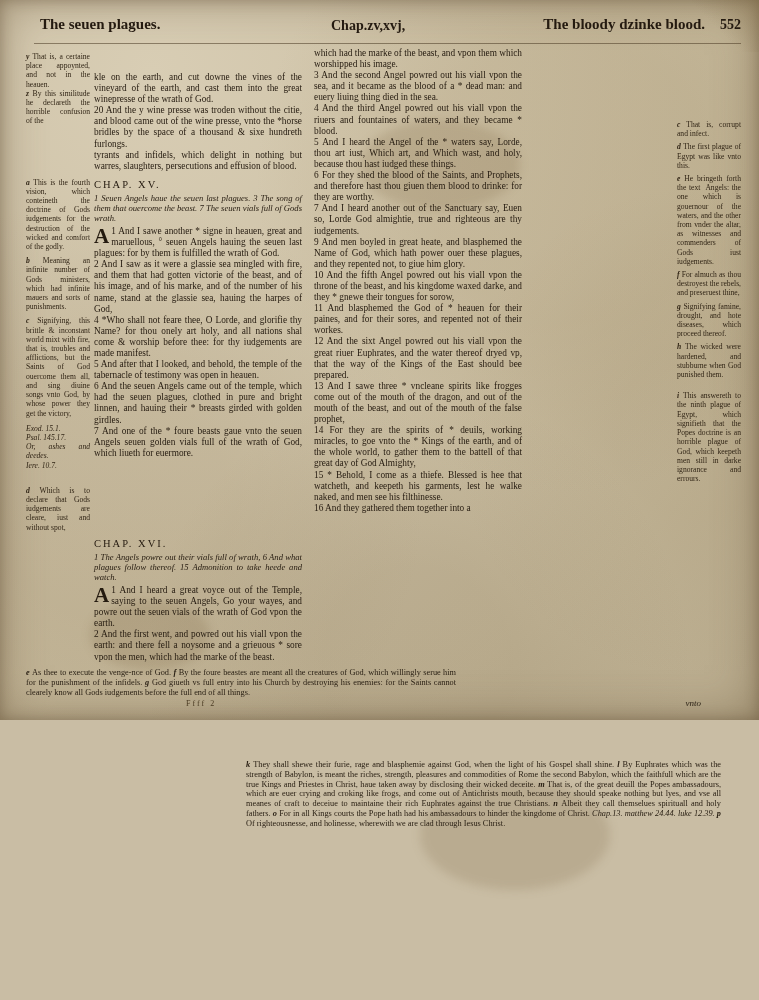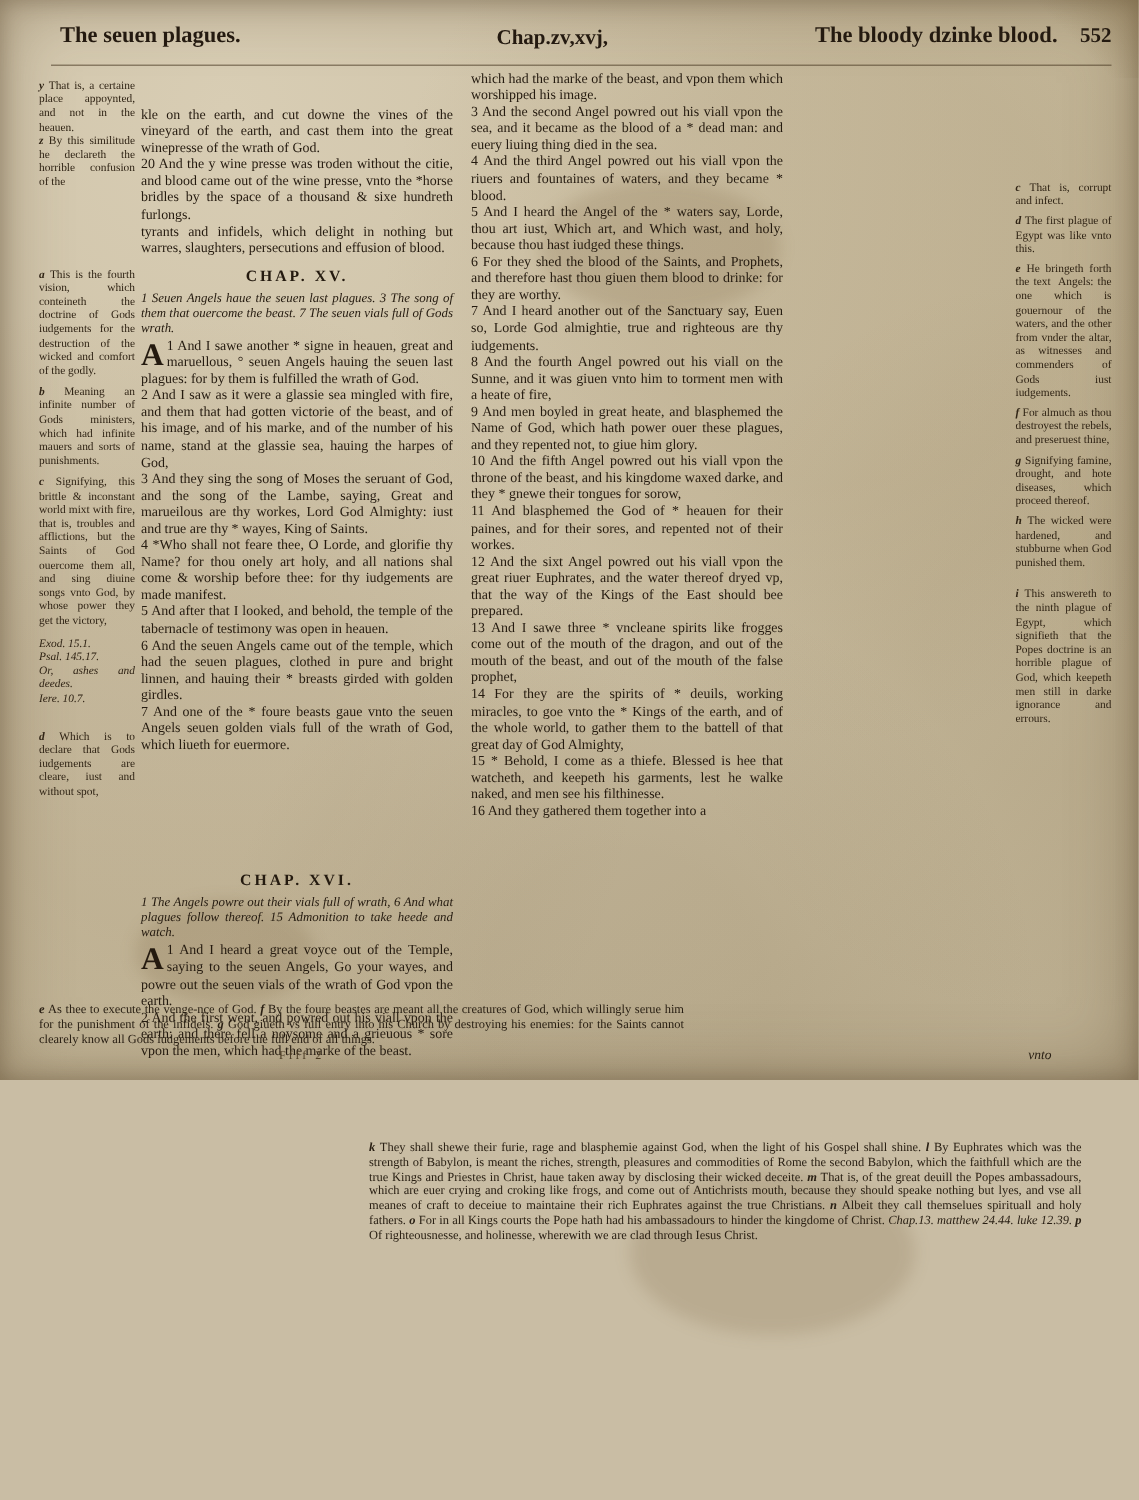--- a/index.html
+++ b/index.html
@@ -68,21 +68,21 @@
     line-height:11.1px;
     text-align:justify;
     color:#241a0f;
     -webkit-hyphens:none;hyphens:none;
   }
   .col1{left:68px;width:208px;top:0;margin-top:24px;}
   .col2{left:288px;width:208px;top:0;}
   .ital{font-style:italic;}
   .bold{font-weight:bold;}
   .head{
-    text-align:center;font-weight:bold;font-size:10.5px;
+    text-align:left;font-weight:normal;font-size:10.5px;
     letter-spacing:2px;margin:7px 0 3px 0;
   }
   .arg{font-style:italic;font-size:8.6px;line-height:10px;display:block;margin-bottom:3px;}
   p{margin:0 0 0 0;text-indent:0;}
   .drop{
     float:left;font-size:21px;line-height:17px;font-weight:bold;
     padding:1px 2px 0 0;margin-top:1px;
   }
   .ftnote{
     position:absolute;left:68px;right:0;
@@ -153,21 +153,20 @@
       <div class="col col1">
         <p>kle on the earth, and cut downe the vines of the vineyard of the earth, and cast them into the great winepresse of the wrath of God.</p>
         <p>20 And the y wine presse was troden without the citie, and blood came out of the wine presse, vnto the *horse bridles by the space of a thousand &amp; sixe hundreth furlongs.</p>
         <p>tyrants and infidels, which delight in nothing but warres, slaughters, persecutions and effusion of blood.</p>
 
         <div class="head">CHAP. XV.</div>
         <span class="arg">1 Seuen Angels haue the seuen last plagues. 3 The song of them that ouercome the beast. 7 The seuen vials full of Gods wrath.</span>
 
         <p><span class="drop">A</span><span>1 And I sawe another * signe in heauen, great and maruellous, ° seuen Angels hauing the seuen last plagues: for by them is fulfilled the wrath of God.</span></p>
         <p>2 And I saw as it were a glassie sea mingled with fire, and them that had gotten victorie of the beast, and of his image, and of his marke, and of the number of his name, stand at the glassie sea, hauing the harpes of God,</p>
-        <p>3 And they sing the song of Moses the seruant of God, and the song of the Lambe, saying, Great and marueilous are thy workes, Lord God Almighty: iust and true are thy * wayes, King of Saints.</p>
         <p>4 *Who shall not feare thee, O Lorde, and glorifie thy Name? for thou onely art holy, and all nations shal come &amp; worship before thee: for thy iudgements are made manifest.</p>
         <p>5 And after that I looked, and behold, the temple of the tabernacle of testimony was open in heauen.</p>
         <p>6 And the seuen Angels came out of the temple, which had the seuen plagues, clothed in pure and bright linnen, and hauing their * breasts girded with golden girdles.</p>
         <p>7 And one of the * foure beasts gaue vnto the seuen Angels seuen golden vials full of the wrath of God, which liueth for euermore.</p>
 
         <div style="height:72px;"></div>
 
         <div class="head">CHAP. XVI.</div>
         <span class="arg">1 The Angels powre out their vials full of wrath, 6 And what plagues follow thereof. 15 Admonition to take heede and watch.</span>
 
@@ -175,21 +174,20 @@
         <p>2 And the first went, and powred out his viall vpon the earth: and there fell a noysome and a grieuous * sore vpon the men, which had the marke of the beast.</p>
       </div>
 
       <div class="col col2">
         <p>which had the marke of the beast, and vpon them which worshipped his image.</p>
         <p>3 And the second Angel powred out his viall vpon the sea, and it became as the blood of a * dead man: and euery liuing thing died in the sea.</p>
         <p>4 And the third Angel powred out his viall vpon the riuers and fountaines of waters, and they became * blood.</p>
         <p>5 And I heard the Angel of the * waters say, Lorde, thou art iust, Which art, and Which wast, and holy, because thou hast iudged these things.</p>
         <p>6 For they shed the blood of the Saints, and Prophets, and therefore hast thou giuen them blood to drinke: for they are worthy.</p>
         <p>7 And I heard another out of the Sanctuary say, Euen so, Lorde God almightie, true and righteous are thy iudgements.</p>
-        <p>8 And the fourth Angel powred out his viall on the Sunne, and it was giuen vnto him to torment men with a heate of fire,</p>
         <p>9 And men boyled in great heate, and blasphemed the Name of God, which hath power ouer these plagues, and they repented not, to giue him glory.</p>
         <p>10 And the fifth Angel powred out his viall vpon the throne of the beast, and his kingdome waxed darke, and they * gnewe their tongues for sorow,</p>
         <p>11 And blasphemed the God of * heauen for their paines, and for their sores, and repented not of their workes.</p>
         <p>12 And the sixt Angel powred out his viall vpon the great riuer Euphrates, and the water thereof dryed vp, that the way of the Kings of the East should bee prepared.</p>
         <p>13 And I sawe three * vncleane spirits like frogges come out of the mouth of the dragon, and out of the mouth of the beast, and out of the mouth of the false prophet,</p>
         <p>14 For they are the spirits of * deuils, working miracles, to goe vnto the * Kings of the earth, and of the whole world, to gather them to the battell of that great day of God Almighty,</p>
         <p>15 * Behold, I come as a thiefe. Blessed is hee that watcheth, and keepeth his garments, lest he walke naked, and men see his filthinesse.</p>
         <p>16 And they gathered them together into a</p>
       </div>
 

